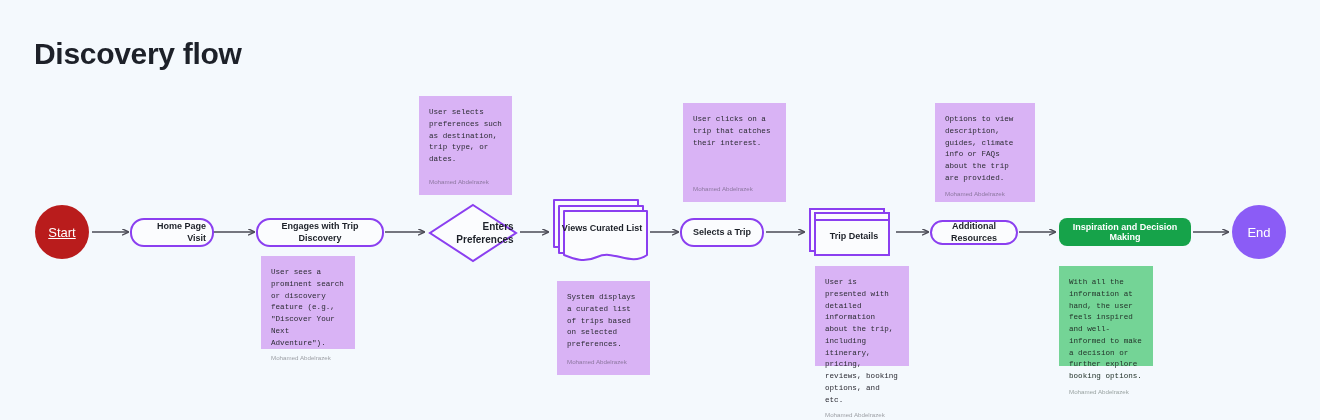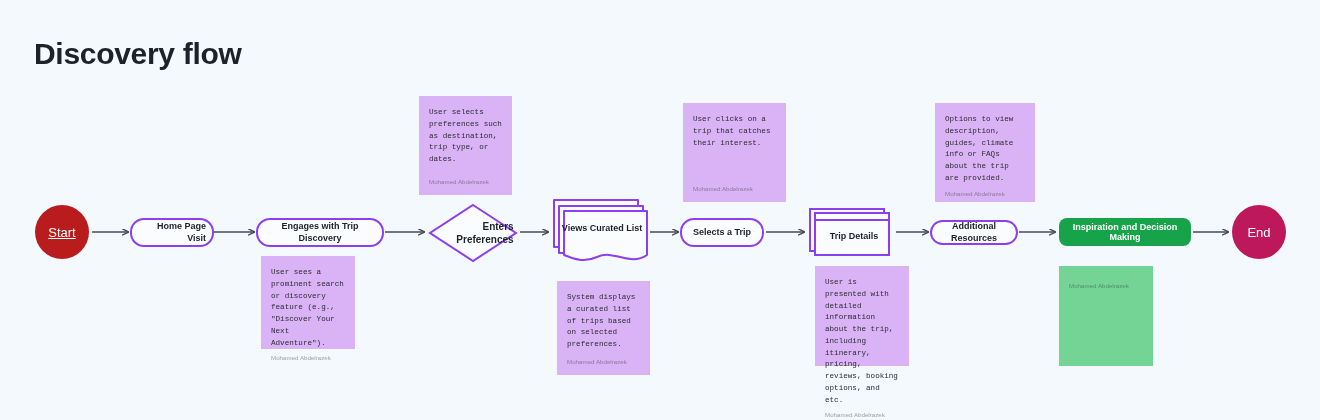--- a/index.html
+++ b/index.html
@@ -42,21 +42,21 @@
   }
   .terminator.start {
     left: 35px; top: 205px;
     width: 54px; height: 54px;
     background: #b91c1c;
     text-decoration: underline;
   }
   .terminator.end {
     left: 1232px; top: 205px;
     width: 54px; height: 54px;
-    background: #be185d;
+    background: #8b5cf6;
   }
 
   
   .node-rounded {
     border: 2px solid #8b3ff0;
     background: #fbfcfe;
     border-radius: 14px;
     display: flex;
     align-items: center;
     justify-content: center;
@@ -254,16 +254,17 @@
     <div class="body">System displays a curated list of trips based on selected preferences.</div>
     <div class="author">Mohamed Abdelrazek</div>
   </div>
 
   <div class="abs sticky purple" style="left:815px; top:266px; width:94px; height:100px;">
     <div class="body">User is presented with detailed information about the trip, including itinerary, pricing, reviews, booking options, and etc.</div>
     <div class="author">Mohamed Abdelrazek</div>
   </div>
 
   <div class="abs sticky green" style="left:1059px; top:266px; width:94px; height:100px;">
+    <div class="body">With all the information at hand, the user feels inspired and well-informed to make a decision or further explore booking options.</div>
     <div class="author">Mohamed Abdelrazek</div>
   </div>
 
 </div>
 
 </body></html>

